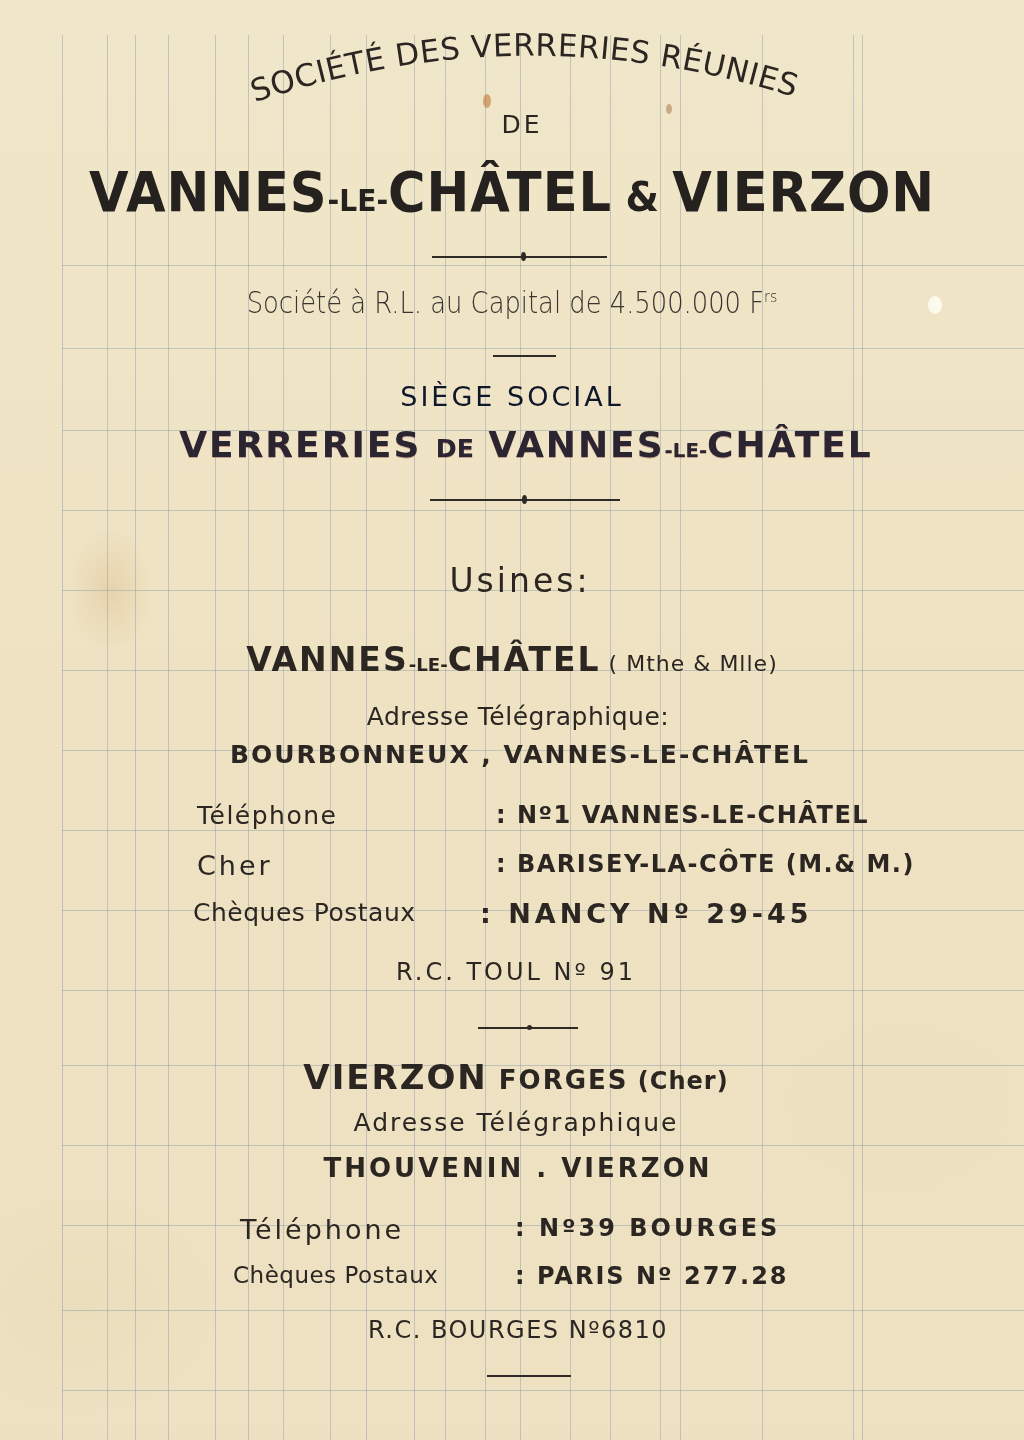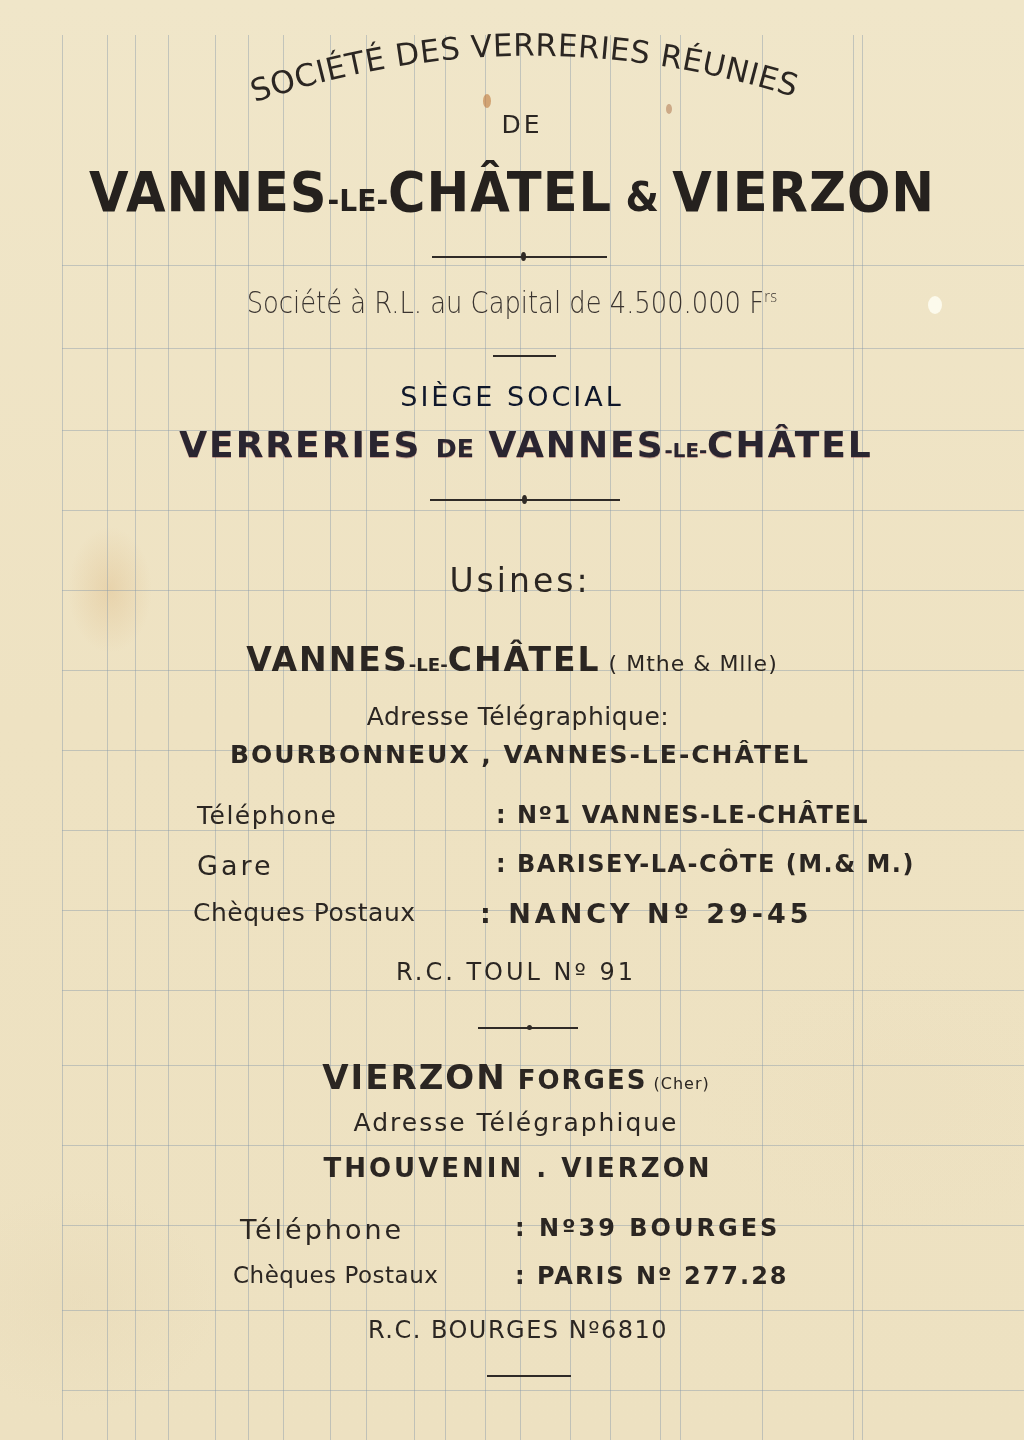--- a/index.html
+++ b/index.html
@@ -141,21 +141,21 @@
       left: 4px;
     }
     .vierzon {
       top: 1057px;
       font-size: 34px;
       font-weight: bold;
       letter-spacing: 2px;
       left: 4px;
     }
     .vierzon .forges { font-size: 26px; text-align: right; }
-    .vierzon .cher { font-weight: normal; font-size: 16px; letter-spacing: 1px; }
+    .vierzon .cher { font-weight: bold; font-size: 24px; letter-spacing: 1px; }
     .adr2 {
       top: 1108px;
       font-size: 25px;
       letter-spacing: 2px;
       left: 4px;
     }
     .thouv {
       top: 1153px;
       font-size: 26px;
       font-weight: bold;
@@ -272,21 +272,21 @@
 </div>
 
 <div class="line adr1">Adresse Télégraphique:</div>
 <div class="line bourb">BOURBONNEUX , VANNES-LE-CHÂTEL</div>
 
 <div class="row" style="top:801px;left:0;">
   <span class="lbl" style="left:197px">Téléphone</span>
   <span class="val" style="left:496px">: Nº1 VANNES-LE-CHÂTEL</span>
 </div>
 <div class="row" style="top:850px;left:0;">
-  <span class="lbl" style="left:197px;font-size:27px;letter-spacing:3px">Gare</span>
+  <span class="lbl" style="left:197px;font-size:27px;letter-spacing:3px">Cher</span>
   <span class="val" style="left:496px">: BARISEY-LA-CÔTE  (M.&amp; M.)</span>
 </div>
 <div class="row" style="top:898px;left:0;">
   <span class="lbl" style="left:193px;letter-spacing:0.5px">Chèques Postaux</span>
   <span class="val" style="left:480px;font-size:27px;letter-spacing:4px">: NANCY  Nº 29-45</span>
 </div>
 
 <div class="line rc1">R.C. TOUL Nº 91</div>
 
 <div class="ornament" style="left:478px;top:1027px;width:100px;height:2px;"></div>

